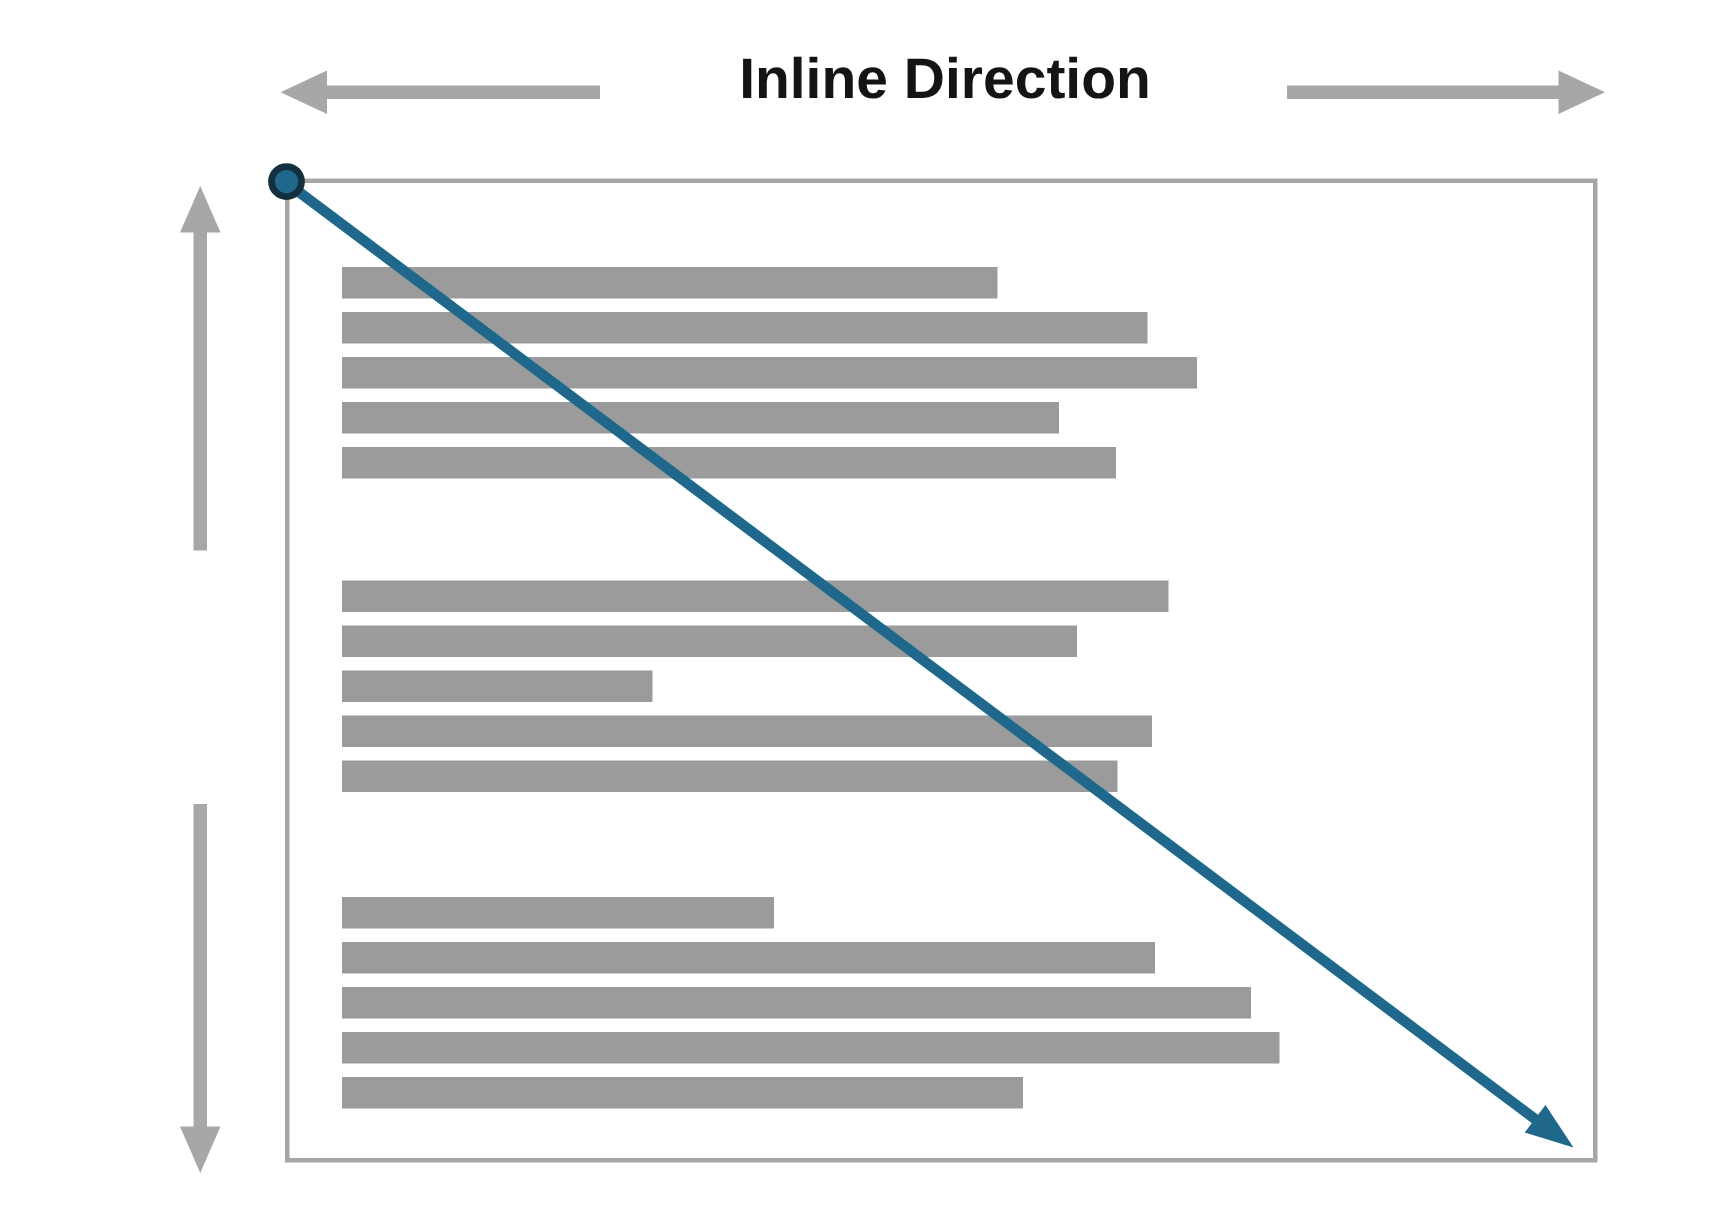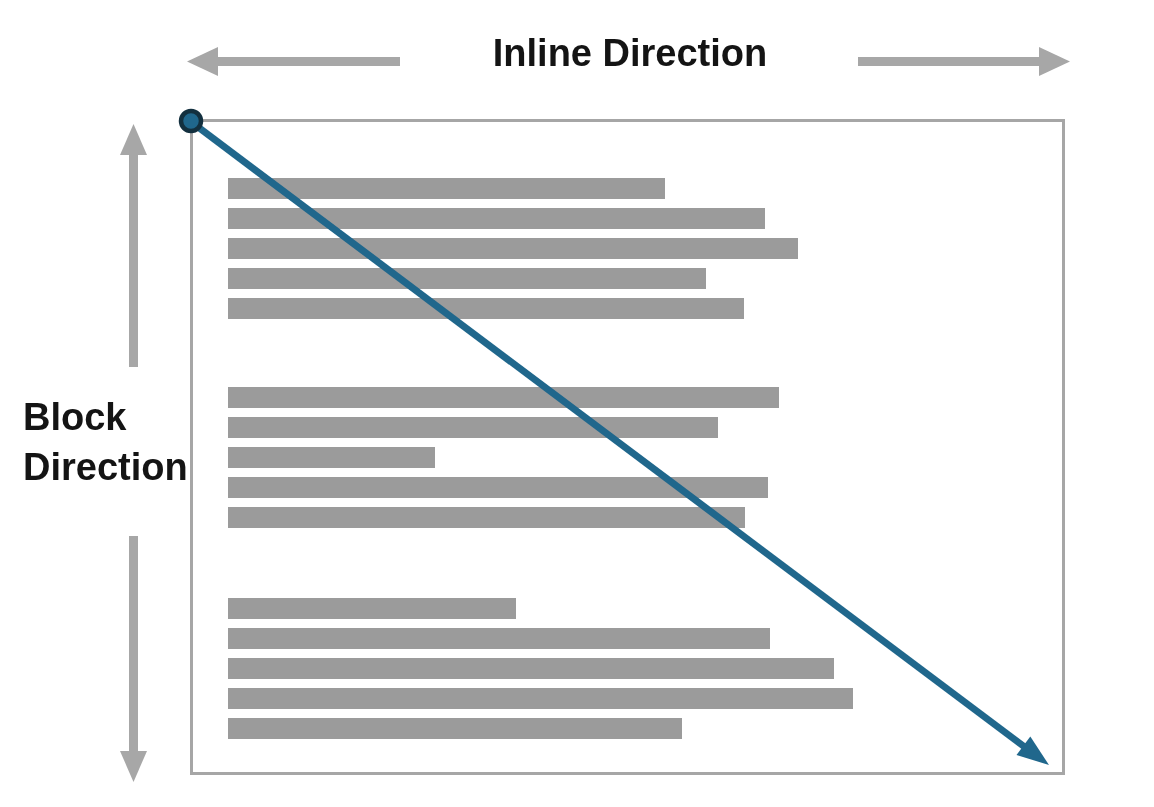--- a/index.html
+++ b/index.html
@@ -88,15 +88,14 @@
     <g>
       <line x1="194" y1="124" x2="1030" y2="751" stroke="var(--flow-teal)" stroke-width="7"></line>
       <g transform="translate(1049,765) rotate(36.9)">
         <polygon points="0,0 -32,-11.5 -32,11.5" fill="var(--flow-teal)"></polygon>
       </g>
       <circle cx="191" cy="121" r="10" fill="var(--flow-teal)" stroke="var(--dot-outline)" stroke-width="4.5"></circle>
     </g>
   </svg>
 
   <div class="inline-label">Inline Direction</div>
-  <div class="block-label">Block Direction</div>
 
 </div>
 
 </body></html>

